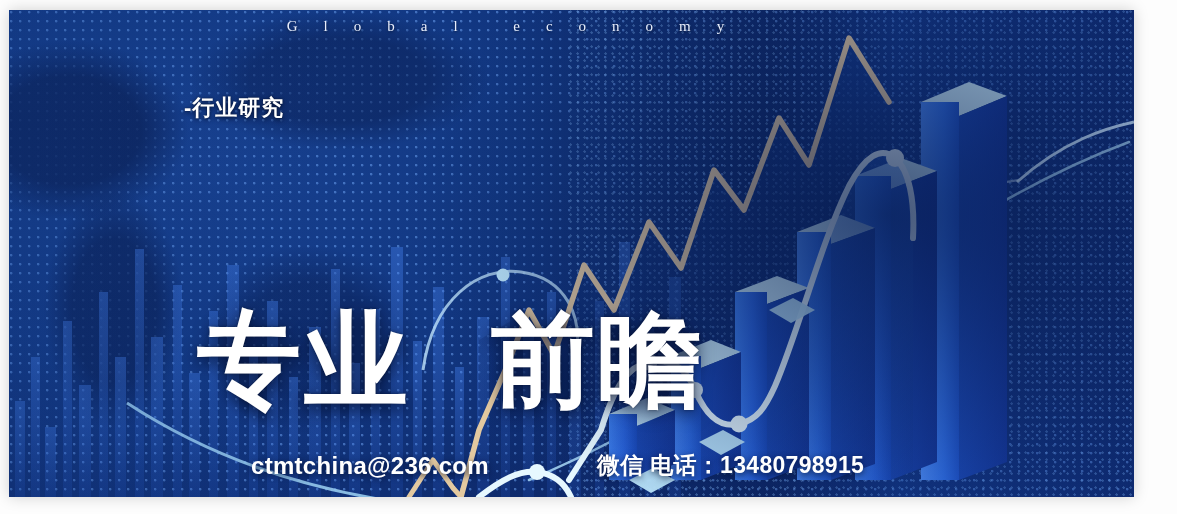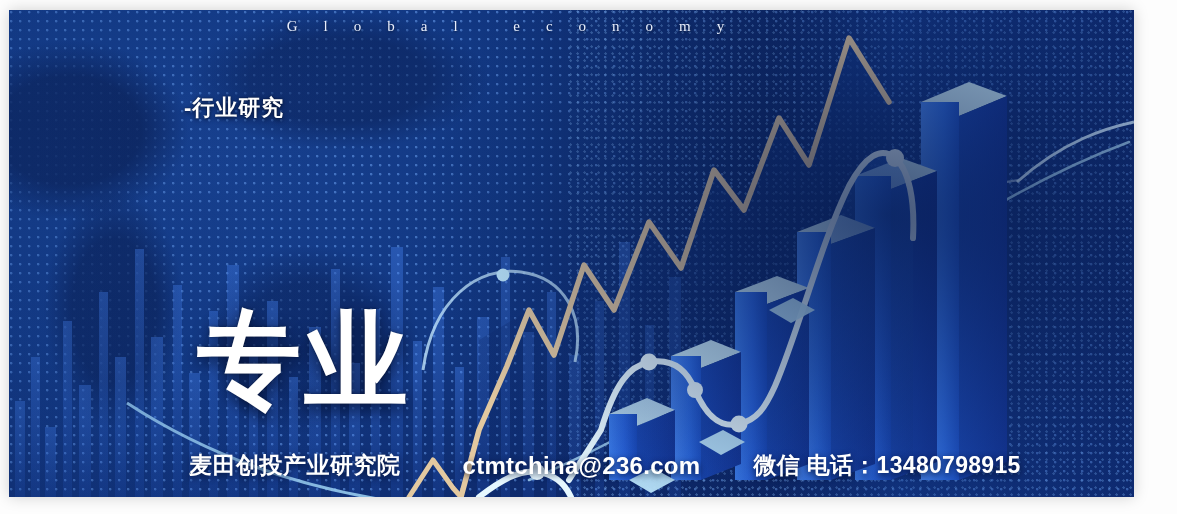--- a/index.html
+++ b/index.html
@@ -92,21 +92,21 @@
   }
 
   .contact{
     position:absolute;left:180px;top:440px;display:flex;align-items:center;
     white-space:nowrap;
   }
   .contact .c-org{color:#ffffff;font-size:23px;font-weight:700;letter-spacing:.5px;
     text-shadow:0 2px 6px rgba(2,12,44,.85);}
   .contact .c-mail{color:#ffffff;font-size:24px;font-weight:700;margin-left:62px;
     text-shadow:0 2px 6px rgba(2,12,44,.85);letter-spacing:.3px;}
-  .contact .c-phone{color:#ffffff;font-size:23px;font-weight:700;margin-left:53px;
+  .contact .c-phone{color:#ffffff;font-size:23px;font-weight:700;margin-left:108px;
     text-shadow:0 2px 6px rgba(2,12,44,.85);letter-spacing:.3px;}
 </style>
 </head>
 <body>
 
 <div id="banner-frame">
   <div id="banner">
 
     <div class="dotgrid"></div>
     <div class="dotgrid fine"></div>
@@ -250,22 +250,22 @@
     <div class="kicker">Global  economy</div>
 
     <div class="service-lists">
       <div class="svc-col">
         <div class="svc-item">-行业研究</div>
       </div>
     </div>
 
     <div class="headline">
       <span>专业</span>
+      <span>前瞻</span>
     </div>
 
     <div class="contact">
-      <span class="c-org">麦田创投产业研究院</span>
       <span class="c-mail">ctmtchina@236.com</span>
       <span class="c-phone">微信 电话：13480798915</span>
     </div>
 
   </div>
 </div>
 
 </body></html>

